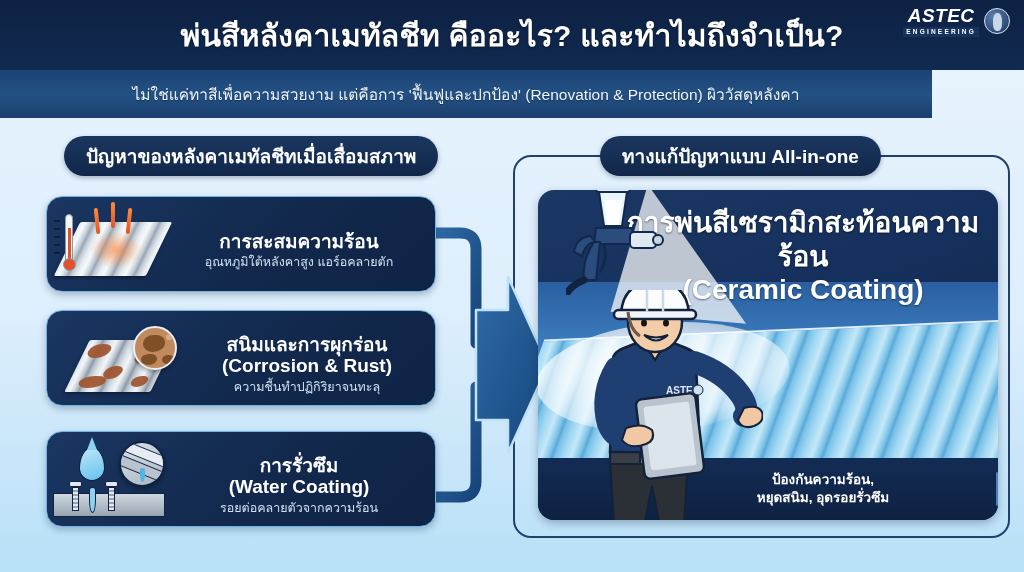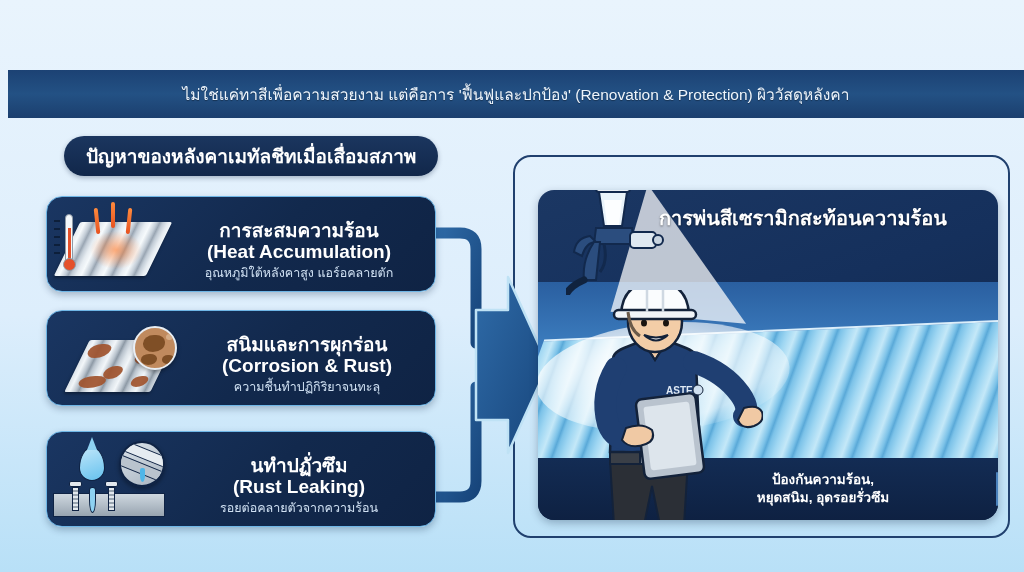--- a/index.html
+++ b/index.html
@@ -43,21 +43,21 @@
     border:1.5px solid #dce7f2;
     position:relative; overflow:hidden;
   }
   .logo-emblem::after {
     content:""; position:absolute; left:8px; top:4px; width:9px; height:18px;
     background:#c9d8e8; border-radius:45% 45% 40% 40%;
   }
 
   
   .subtitle-bar {
-    position:absolute; left:8px; top:70px; width:1016px; height:48px;
+    position:absolute; left:0; top:70px; width:932px; height:48px;
     background: linear-gradient(180deg,#1c4274 0%,#235184 50%,#1b3f6e 100%);
     display:flex; align-items:center; justify-content:center;
   }
   .subtitle-text {
     color:#eef5fc; font-size:15.5px; white-space:nowrap;
     text-shadow:0 1px 1px rgba(0,0,0,.35);
   }
 
   
   .pill {
@@ -177,21 +177,21 @@
   }
   .solution-card {
     position:absolute; left:538px; top:190px; width:460px; height:330px;
     border-radius:16px;
     background:linear-gradient(160deg,#1b3763 0%,#15305c 40%,#0f2344 100%);
     overflow:hidden; z-index:3;
     box-shadow:0 3px 8px rgba(12,32,64,.3);
   }
   .sol-title {
     position:absolute; left:80px; top:16px; width:370px; text-align:center;
-    color:#ffffff; font-size:20px; font-weight:bold; line-height:1.2; z-index:9;
+    color:#ffffff; font-size:28px; font-weight:bold; line-height:1.2; z-index:9;
     text-shadow:0 1px 2px rgba(0,0,0,.5);
   }
   .roof-art {
     position:absolute; left:0; top:92px; width:460px; height:190px; overflow:hidden;
   }
   .roof-sky {
     position:absolute; inset:0;
     background:linear-gradient(180deg,#2a5fa0 0%,#3f82c4 40%,#6fb4e2 100%);
   }
   .roof-sheet {
@@ -226,26 +226,37 @@
     line-height:1.3; padding:0 6px;
   }
   .benefit-div { width:2px; height:34px; background:#4a82bd; border-radius:1px; }
   .ben-left { padding-left:118px; }
 </style>
 </head>
 <body>
 
 <div id="root">
 
+  <div class="header-bar">
+    <div class="header-title">พ่นสีหลังคาเมทัลชีท คืออะไร? และทำไมถึงจำเป็น?</div>
+    <div class="logo-wrap">
+      <div class="logo-text">
+        <div class="logo-astec">ASTEC</div>
+        <div class="logo-eng">ENGINEERING</div>
+      </div>
+      <div class="logo-emblem"></div>
+    </div>
+  </div>
 
   <div class="subtitle-bar">
     <div class="subtitle-text">ไม่ใช่แค่ทาสีเพื่อความสวยงาม แต่คือการ 'ฟื้นฟูและปกป้อง' (Renovation &amp; Protection) ผิววัสดุหลังคา</div>
   </div>
 
   <div class="pill" id="pill-left">ปัญหาของหลังคาเมทัลชีทเมื่อเสื่อมสภาพ</div>
+  <div class="pill" id="pill-right">ทางแก้ปัญหาแบบ All-in-one</div>
 
   <div class="prob-card" id="card-heat">
     <div class="card-icon">
       <div class="sheet"></div>
       <div class="heat-glow"></div>
       <div class="heat-wave" style="left:48px; top:12px; transform:rotate(-6deg);"></div>
       <div class="heat-wave" style="left:64px; top:6px;"></div>
       <div class="heat-wave" style="left:80px; top:12px; transform:rotate(6deg);"></div>
       <div class="thermo">
         <div class="thermo-stem"></div>
@@ -253,21 +264,20 @@
         <div class="thermo-bulb"></div>
         <div class="tick" style="top:6px;"></div>
         <div class="tick" style="top:14px;"></div>
         <div class="tick" style="top:22px;"></div>
         <div class="tick" style="top:30px;"></div>
         <div class="tick" style="top:38px;"></div>
       </div>
     </div>
     <div class="card-text">
       <div class="card-th">การสะสมความร้อน</div>
-      <div class="card-en">(Heat Accumulation)</div>
       <div class="card-sub">อุณหภูมิใต้หลังคาสูง แอร์อคลายตัก</div>
     </div>
   </div>
 
   <div class="prob-card" id="card-rust">
     <div class="card-icon">
       <div class="sheet rusty" style="left:14px; top:30px; width:86px; height:52px;">
         <div class="rust-blob" style="left:4px; top:4px; width:22px; height:14px;"></div>
         <div class="rust-blob" style="left:30px; top:26px; width:18px; height:13px;"></div>
         <div class="rust-blob" style="left:54px; top:8px; width:20px; height:16px;"></div>
@@ -301,22 +311,22 @@
           <div class="screw-body"></div>
       </div>
       <div style="position:absolute;left:42px;top:56px;width:7px;height:26px;background:#8ed2f2;border:1.3px solid #0f2344;border-radius:3px 3px 50% 50%;"></div>
       <div class="zoom-circle">
         <div style="position:absolute;left:-4px;top:6px;width:58px;height:11px;background:#e6ecf1;border:1.2px solid #0f2344;transform:rotate(22deg);"></div>
         <div style="position:absolute;left:-4px;top:22px;width:58px;height:11px;background:#b9c3cd;border:1.2px solid #0f2344;transform:rotate(22deg);"></div>
         <div style="position:absolute;left:19px;top:25px;width:5px;height:14px;background:#4fb6e8;border-radius:2px 2px 50% 50%;"></div>
       </div>
     </div>
     <div class="card-text">
-      <div class="card-th">นทำปฏั่วซึม</div>
-      <div class="card-en">(Rust Leaking)</div>
+      <div class="card-th">การรั่วซึม</div>
+      <div class="card-en">(Water Coating)</div>
       <div class="card-sub">รอยต่อคลายตัวจากความร้อน</div>
     </div>
   </div>
 
   <svg class="arrow-svg" width="120" height="300" viewBox="0 0 120 300">
     <defs>
       <linearGradient id="argrad" x1="0" y1="0" x2="1" y2="1">
         <stop offset="0%" stop-color="#2f6ba8"></stop>
         <stop offset="100%" stop-color="#17457b"></stop>
       </linearGradient>
@@ -347,20 +357,21 @@
       <path d="M24 56 Q10 58 8 72 L16 76 Q20 62 30 62 Z" fill="#2b4d7e" stroke="#12294d" stroke-width="2"></path>
       <path d="M28 62 L34 62 L30 100 L18 100 Q16 80 28 62 Z" fill="#2b4d7e" stroke="#12294d" stroke-width="2"></path>
       <path d="M38 64 Q42 82 34 92" stroke="#12294d" stroke-width="3" fill="none"></path>
       <rect x="64" y="52" width="26" height="16" rx="4" fill="#dfe8f0" stroke="#12294d" stroke-width="2"></rect>
       <circle cx="92" cy="60" r="5" fill="#c8d4e0" stroke="#12294d" stroke-width="2"></circle>
       <path d="M18 100 Q4 106 0 115" stroke="#10233f" stroke-width="7" fill="none" stroke-linecap="round"></path>
     </svg>
 
     <div class="sol-title">
       <div>การพ่นสีเซรามิกสะท้อนความร้อน</div>
+      <div>(Ceramic Coating)</div>
     </div>
 
     <svg class="worker" viewBox="0 0 215 235">
 
       <path d="M62 170 L140 170 L136 235 L112 235 L104 196 L96 235 L66 235 Z" fill="#2b2f36" stroke="#13223a" stroke-width="2"></path>
 
       <rect x="62" y="160" width="78" height="14" fill="#3a3f47" stroke="#13223a" stroke-width="2"></rect>
       <rect x="92" y="160" width="18" height="14" fill="#9aa3ad" stroke="#13223a" stroke-width="2"></rect>
 
       <path d="M66 72 Q62 64 76 58 L96 50 L118 50 L138 58 Q152 64 148 72 L152 162 L62 162 Z" fill="#1f3f72" stroke="#13223a" stroke-width="2.5"></path>

